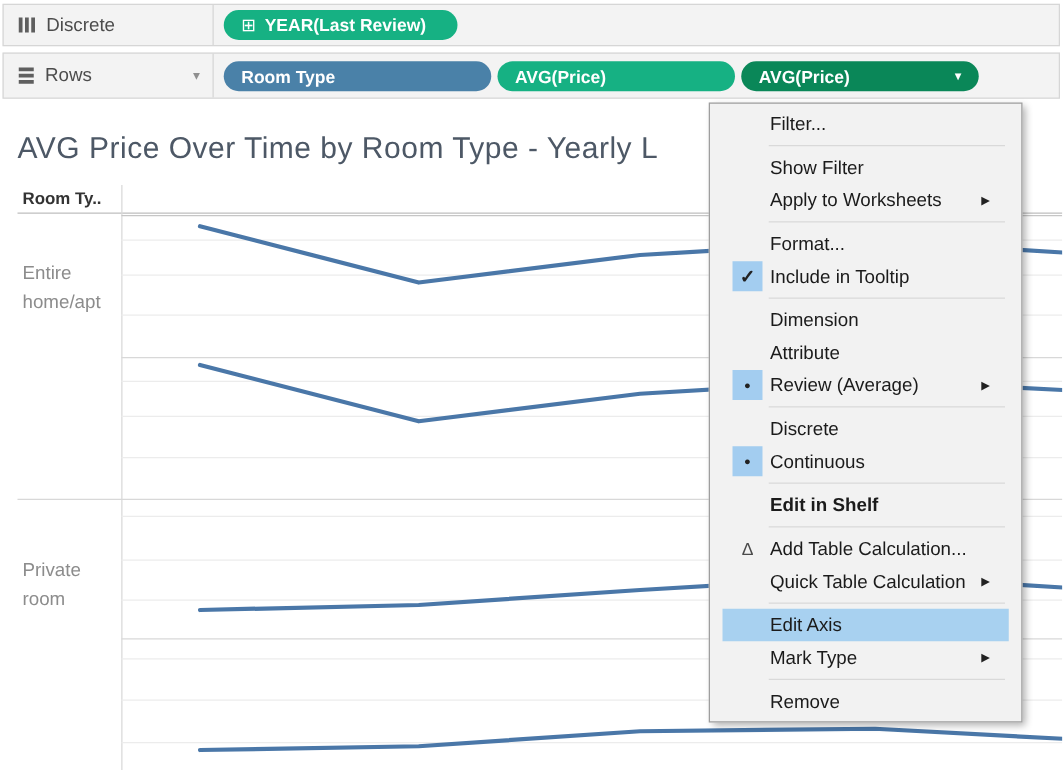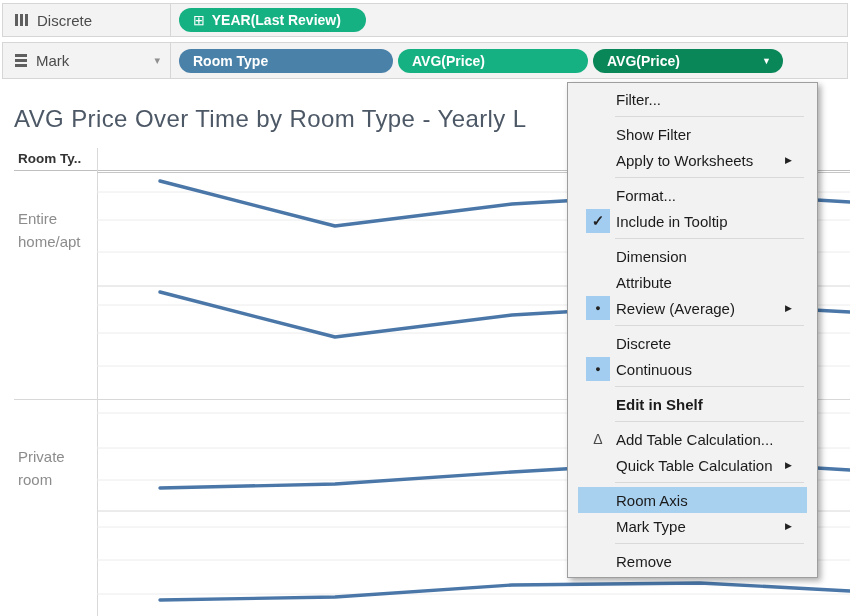--- a/index.html
+++ b/index.html
@@ -81,21 +81,21 @@
     </div>
   </div>
 
   <div class="shelf shelf-rows">
     <div class="shelf-label">
       <span class="row-icon">
           <i></i>
           <i></i>
           <i></i>
         </span>
-      <span class="shelf-label-text">Mark</span>
+      <span class="shelf-label-text">Rows</span>
       <span class="shelf-caret">▾</span>
     </div>
     <div class="pill-tray">
       <div class="pill pill-blue">
         <span>Room Type</span>
       </div>
       <div class="pill pill-green2">
         <span>AVG(Price)</span>
       </div>
       <div class="pill pill-green-dark">
@@ -225,21 +225,21 @@
     </div>
     <div class="mi">
       <span class="gutter"></span>
       <span class="lbl">Quick Table Calculation</span>
       <span class="arrow">▶</span>
     </div>
     <div class="sep"></div>
 
     <div class="mi hl">
       <span class="gutter"></span>
-      <span class="lbl">Room Axis</span>
+      <span class="lbl">Edit Axis</span>
     </div>
     <div class="mi">
       <span class="gutter"></span>
       <span class="lbl">Mark Type</span>
       <span class="arrow">▶</span>
     </div>
     <div class="sep"></div>
 
     <div class="mi">
       <span class="gutter"></span>

